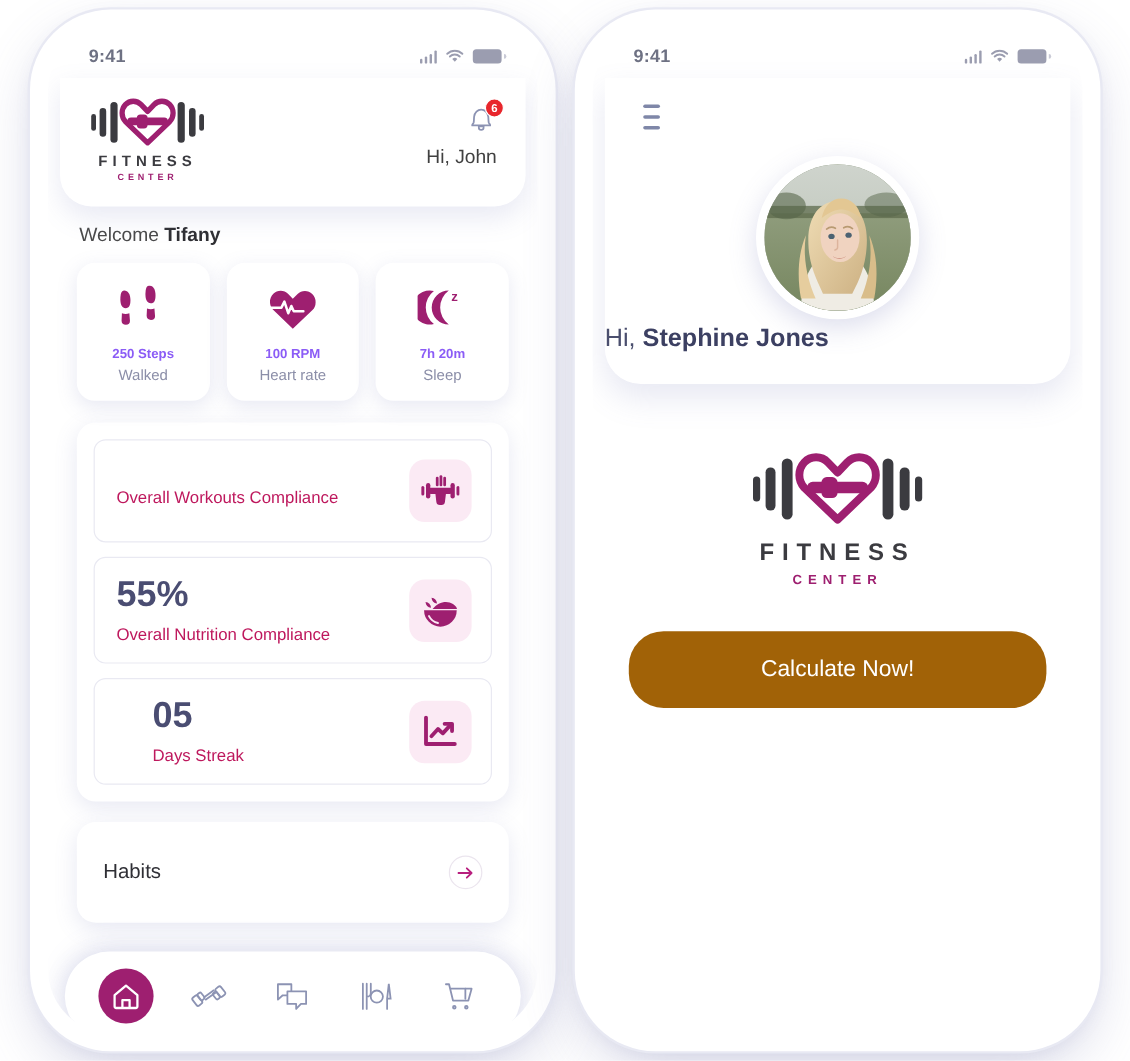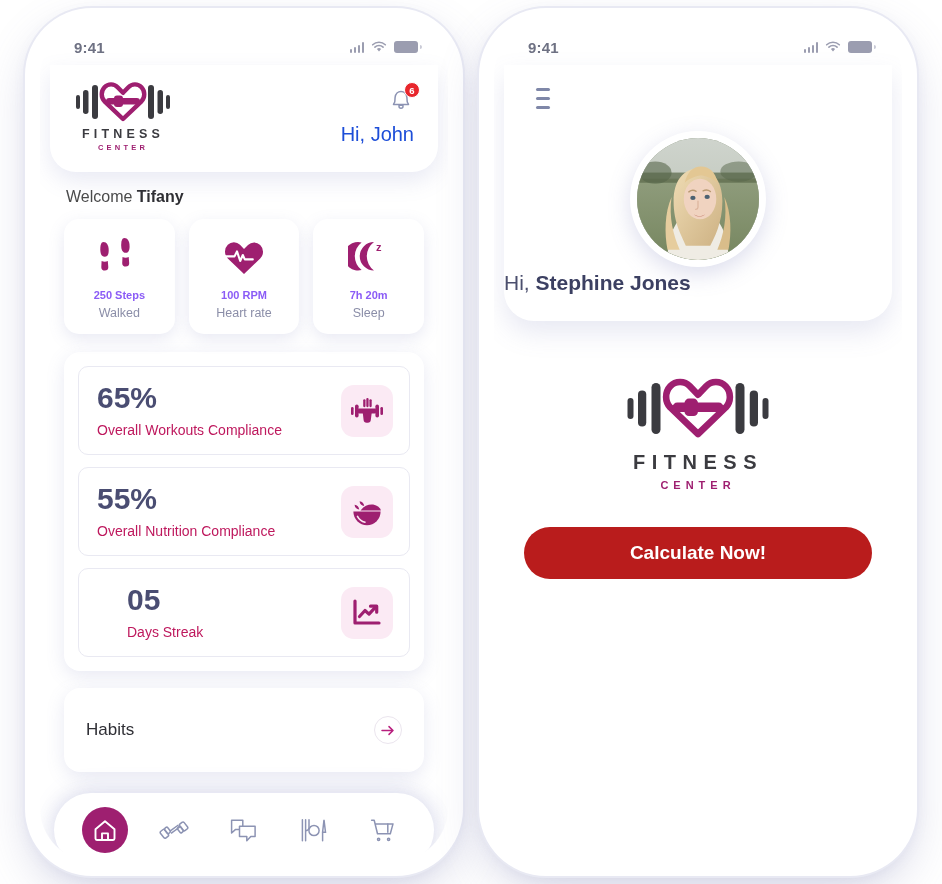--- a/index.html
+++ b/index.html
@@ -99,21 +99,21 @@
   .hdr-right { display: flex; flex-direction: column; align-items: flex-end; gap: 10px; padding-top: 6px; }
   .bell-wrap { position: relative; width: 26px; height: 28px; }
   .badge {
     position: absolute; top: -3px; right: -6px;
     min-width: 16px; height: 16px; border-radius: 50%;
     background: #e8262c; color: #fff;
     font-size: 9.5px; font-weight: bold;
     display: flex; align-items: center; justify-content: center;
     border: 1.5px solid #fff;
   }
-  .greeting { font-size: 20px; color: #1d4ed8; }
+  .greeting { font-size: 16px; color: #404040; }
 
   .l-body { padding: 16px 24px 0 24px; }
   .welcome { font-size: 16px; color: #4a4a4a; margin: 0 0 13px 2px; }
   .welcome b { color: #2f2f33; }
 
   .stat-row { display: flex; gap: 14px; }
   .stat-card {
     flex: 1;
     background: #ffffff;
     border-radius: 15px;
@@ -195,24 +195,24 @@
   }
   .r-name { text-align: left; font-size: 21px; color: #4b4f6e; margin-top: 4px; }
   .r-name b { color: #3c4062; }
   .r-welcome { text-align: center; font-size: 21px; color: #4b4f6e; margin-top: 8px; }
 
   .r-mid { padding: 56px 30px 0; display: flex; flex-direction: column; align-items: center; }
   .logo-word-lg { font-size: 20px; font-weight: bold; letter-spacing: 6.5px; color: #3b3b40; margin-top: 8px; }
   .logo-sub-lg { font-size: 11px; font-weight: bold; letter-spacing: 5px; color: #9e1f70; margin-top: 5px; }
   .tagline { text-align: center; font-size: 21px; color: #4b4f6e; line-height: 1.72; margin-top: 34px; }
   .cta {
-    margin-top: 36px; width: 100%; height: 52px; border-radius: 29px;
-    background: #b91c1c; color: #fff; border: none;
+    margin-top: 36px; width: 100%; height: 64px; border-radius: 29px;
+    background: #a16207; color: #fff; border: none;
     font-family: "Liberation Sans", sans-serif;
-    font-size: 19px; font-weight: bold; cursor: pointer;
+    font-size: 19px; font-weight: normal; cursor: pointer;
   }
 </style>
 </head>
 <body>
 
 <div class="stage">
 
   <div class="phone">
     <div class="screen">
 
@@ -308,21 +308,20 @@
             </span>
             <span class="stat-value">7h 20m</span>
             <span class="stat-label">Sleep</span>
           </div>
         </div>
 
         <div class="panel">
 
           <div class="comp-card">
             <div>
-              <div class="comp-value">65%</div>
               <div class="comp-label">Overall Workouts Compliance</div>
             </div>
             <div class="comp-badge">
               <svg width="32" height="28" viewBox="0 0 32 28">
                 <g fill="#9e1f70">
                   <rect x="0" y="10" width="2.6" height="8" rx="1.3"></rect>
                   <rect x="4" y="7.5" width="3.6" height="13" rx="1.8"></rect>
                   <rect x="24.4" y="7.5" width="3.6" height="13" rx="1.8"></rect>
                   <rect x="29.4" y="10" width="2.6" height="8" rx="1.3"></rect>
                   <rect x="7" y="11.4" width="18" height="5.2" rx="1"></rect>

